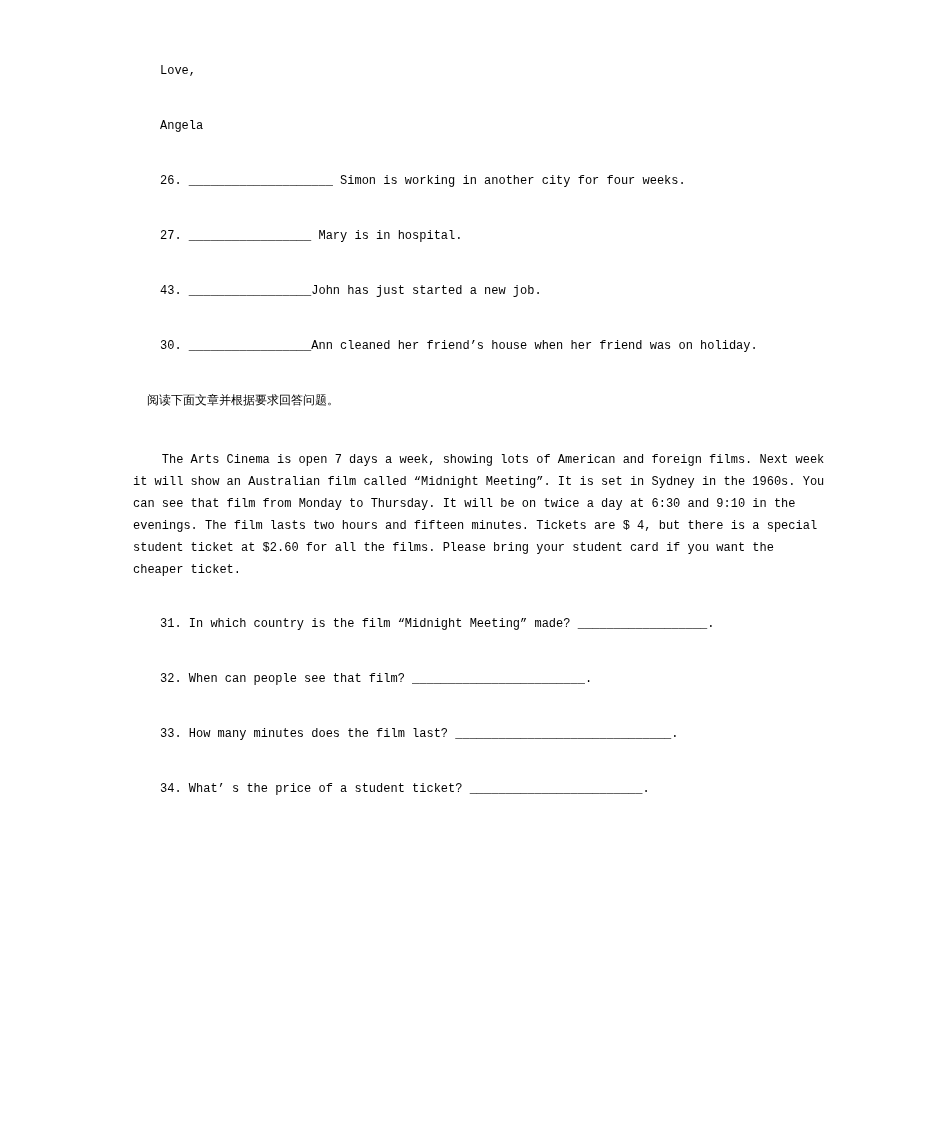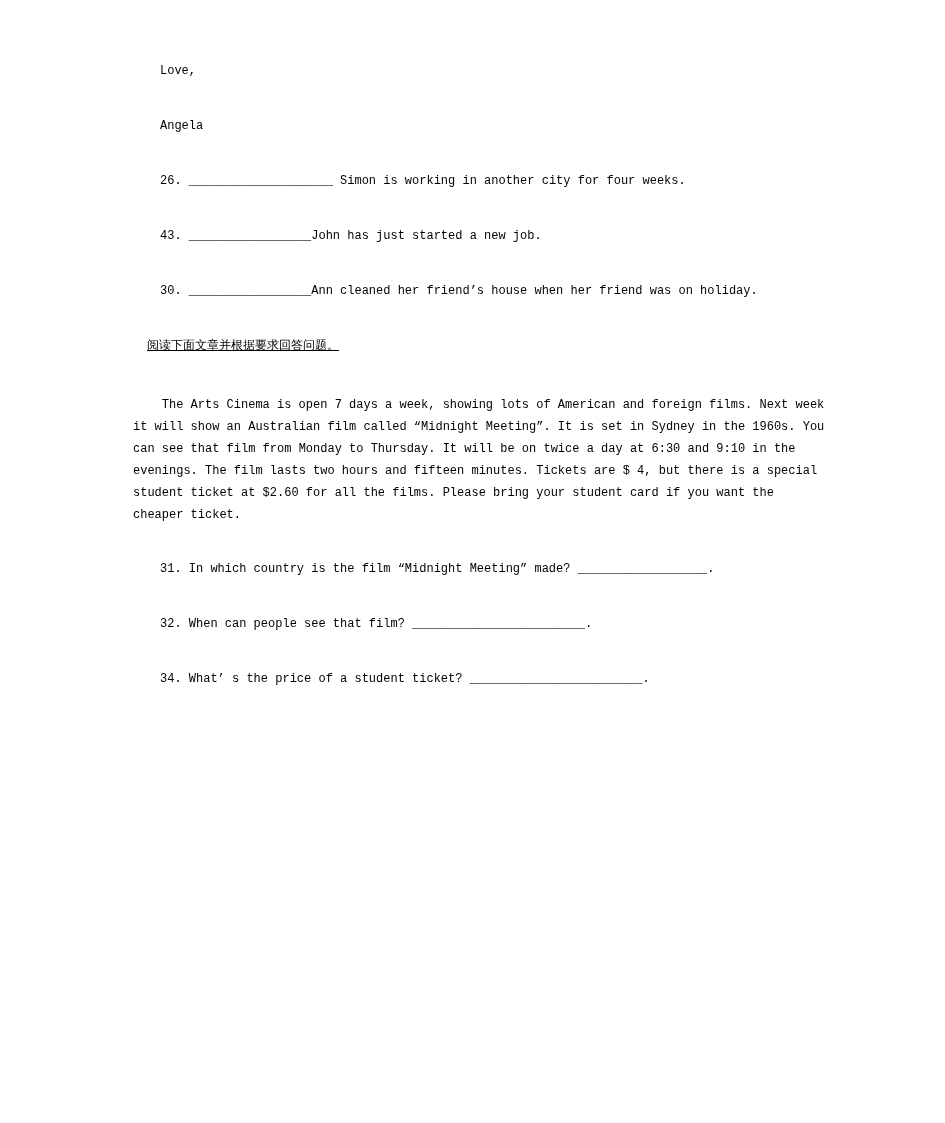--- a/index.html
+++ b/index.html
@@ -20,54 +20,56 @@
     line-height: 22px;
   }
   .content {
     width: 694px;
   }
   .line {
     margin-bottom: 33px;
     white-space: pre-wrap;
   }
   .line.indent { padding-left: 27px; }
-  .line.cn-indent { padding-left: 14px; text-decoration: underline; }
+  .line.cn-indent { padding-left: 14px; }
   .line.mb-lg { margin-bottom: 37px; }
   .para {
     margin-bottom: 32px;
     white-space: pre-wrap;
     text-indent: 4ch;
   }
   .blank { letter-spacing: 0; font-family: Liberation Mono, monospace; }
 </style>
 </head>
 <body>
 
 <div class="page">
   <div class="content">
 
     <div class="line indent">Love,</div>
     <div class="line indent">Angela</div>
 
     <div class="line indent"><span>26. </span><span class="blank">____________________</span><span> Simon is working in another city for four weeks.</span></div>
 
+    <div class="line indent"><span>27. </span><span class="blank">_________________</span><span> Mary is in hospital.</span></div>
 
     <div class="line indent"><span>43. </span><span class="blank">_________________</span><span>John has just started a new job.</span></div>
 
 
     <div class="line indent"><span>30. </span><span class="blank">_________________</span><span>Ann cleaned her friend’s house when her friend was on holiday.</span></div>
 
     <div class="line cn-indent mb-lg">阅读下面文章并根据要求回答问题。</div>
 
     <div class="para">The Arts Cinema is open 7 days a week, showing lots of American and foreign films. Next week it will show an Australian film called “Midnight Meeting”. It is set in Sydney in the 1960s. You can see that film from Monday to Thursday. It will be on twice a day at 6:30 and 9:10 in the evenings. The film lasts two hours and fifteen minutes. Tickets are $ 4, but there is a special student ticket at $2.60 for all the films. Please bring your student card if you want the cheaper ticket.</div>
 
 
 
     <div class="line indent"><span>31. </span><span>In which country is the film “Midnight Meeting” made? </span><span class="blank">__________________</span><span>.</span></div>
 
     <div class="line indent"><span>32. </span><span>When can people see that film? </span><span class="blank">________________________</span><span>.</span></div>
 
+    <div class="line indent"><span>33. </span><span>How many minutes does the film last? </span><span class="blank">______________________________</span><span>.</span></div>
 
     <div class="line indent"><span>34. </span><span>What’ s the price of a student ticket? </span><span class="blank">________________________</span><span>.</span></div>
 
 
   </div>
 </div>
 
 </body></html>

